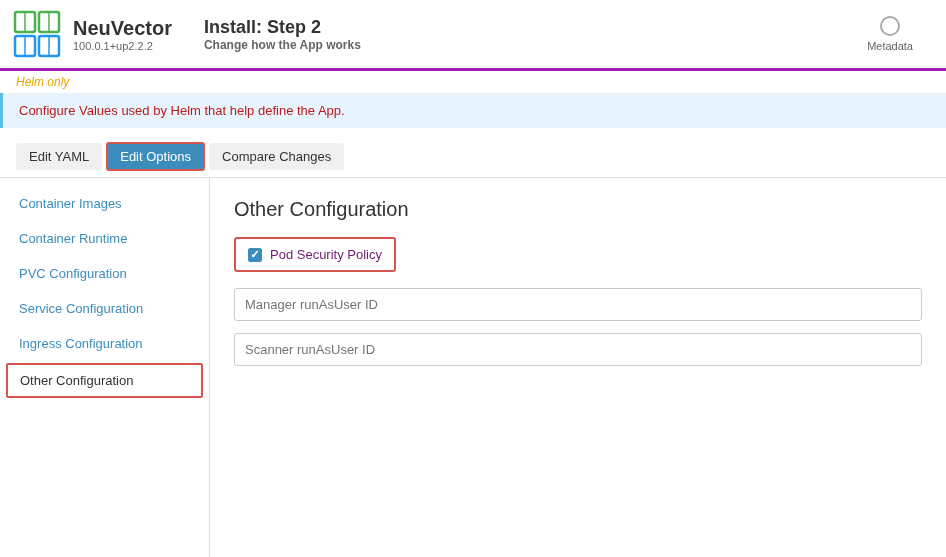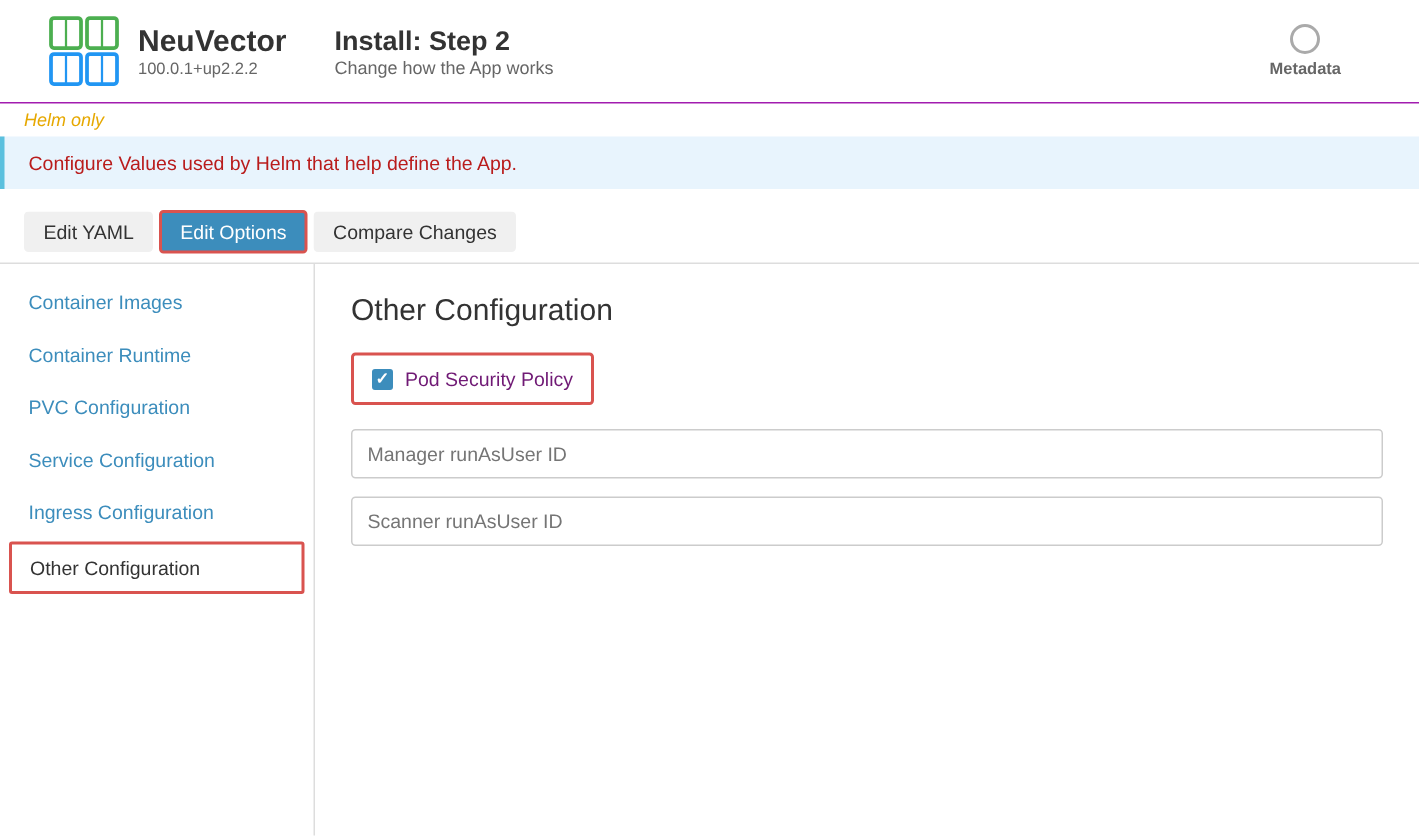--- a/index.html
+++ b/index.html
@@ -1,29 +1,29 @@
 <!DOCTYPE html>
 <html><head>
   <meta charset="utf-8">
   <style>
     * { box-sizing: border-box; margin: 0; padding: 0; }
     body { font-family: Arial, sans-serif; font-size: 13px; background: #fff; color: #333; width: 946px; height: 557px; overflow: hidden; }
 
     
-    .header { display: flex; align-items: center; padding: 10px 32px; border-bottom: 1px solid #a21caf; background: #fff; }
+    .header { display: flex; align-items: center; padding: 10px 13px; border-bottom: 3px solid #a21caf; background: #fff; }
     .logo-box { width: 48px; height: 48px; margin-right: 12px; flex-shrink: 0; }
     .logo-svg { width: 100%; height: 100%; }
     .app-name { font-size: 20px; font-weight: bold; color: #333; }
     .app-version { font-size: 11px; color: #666; }
     .install-title { font-size: 18px; font-weight: bold; color: #333; margin-left: 16px; }
-    .install-subtitle { font-size: 12px; color: #666; margin-left: 16px; }
+    .install-subtitle { font-size: 12px; color: #666; margin-left: 16px; font-weight: bold; }
     .header-title-group { margin-left: 16px; }
     .stepper { display: flex; align-items: center; margin-left: auto; padding-right: 20px; }
     .step-circle { width: 20px; height: 20px; border-radius: 50%; border: 2px solid #aaa; background: #fff; display: flex; align-items: center; justify-content: center; }
-    .step-label { font-size: 11px; color: #666; text-align: center; margin-top: 4px; font-weight: bold; }
+    .step-label { font-size: 11px; color: #666; text-align: center; margin-top: 4px; }
     .step-wrapper { display: flex; flex-direction: column; align-items: center; }
 
     
     .linux-banner { padding: 4px 16px; color: #e6a800; font-size: 12px; font-style: italic; }
 
     
     .info-bar { background: #e8f4fd; padding: 10px 16px; font-size: 13px; color: #b91c1c; border-left: 3px solid #5bc0de; margin: 0 0 8px 0; }
 
     
     .tabs { display: flex; align-items: center; padding: 6px 16px; gap: 4px; border-bottom: 1px solid #ddd; }

